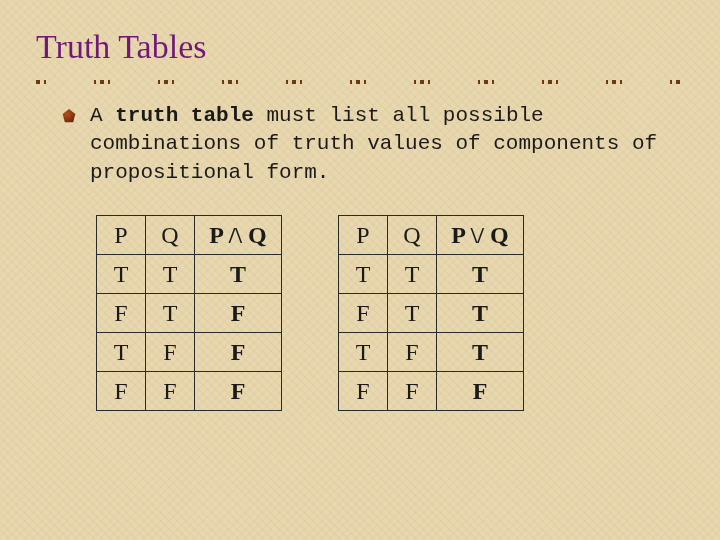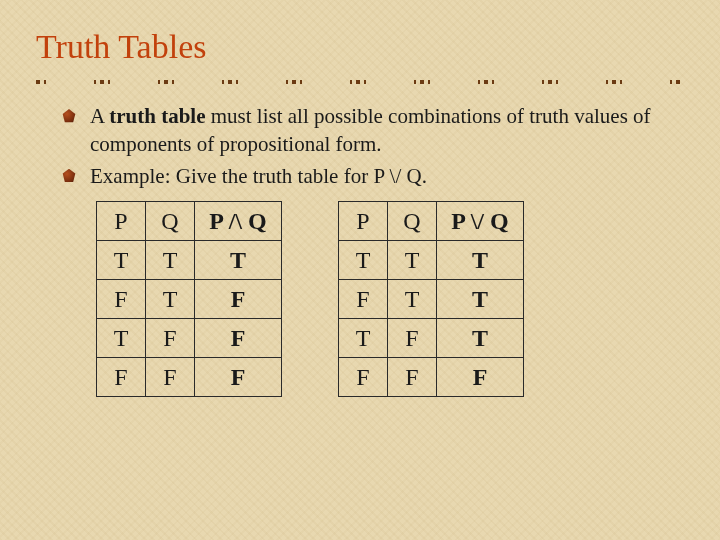--- a/index.html
+++ b/index.html
@@ -16,39 +16,40 @@
     box-sizing: border-box;
     overflow: hidden;
   }
   .slide {
     padding: 28px 36px 20px 36px;
   }
   .title {
     font-size: 34px;
     font-weight: normal;
     margin: 0 0 14px 0;
-    color: #c2410c;
+    color: #701a75;
   }
   .divider {
     height: 4px;
     margin-bottom: 18px;
     background-image: repeating-linear-gradient(
       to right,
       #6b3a12 0px, #6b3a12 4px,
       transparent 4px, transparent 8px,
       #6b3a12 8px, #6b3a12 10px,
       transparent 10px, transparent 58px,
       #6b3a12 58px, #6b3a12 60px,
       transparent 60px, transparent 64px
     );
   }
   ul.bullets {
     list-style: none;
     padding: 0 0 0 26px;
-    margin: 0 0 11px 0;
+    margin: 0 0 28px 0;
+    font-family: Liberation Mono, monospace;
   }
   ul.bullets li {
     position: relative;
     font-size: 21px;
     line-height: 1.35;
     padding-left: 28px;
     margin-bottom: 3px;
   }
   ul.bullets li::before {
     content: "";
@@ -87,23 +88,20 @@
 </head>
 <body>
 
 <div class="slide">
   <h1 class="title">Truth Tables</h1>
   <div class="divider"></div>
 
   <ul class="bullets">
     <li>
       <span>A </span><span class="bold-term">truth table</span><span> must list all possible combinations of truth values of components of propositional form.</span>
-    </li>
-    <li>
-      <span>Example:  Give the truth table for P \/ Q.</span>
     </li>
   </ul>
 
   <div class="tables">
 
     <table class="truth">
       <tbody>
           <tr>
         <td>P</td>
         <td>Q</td>

